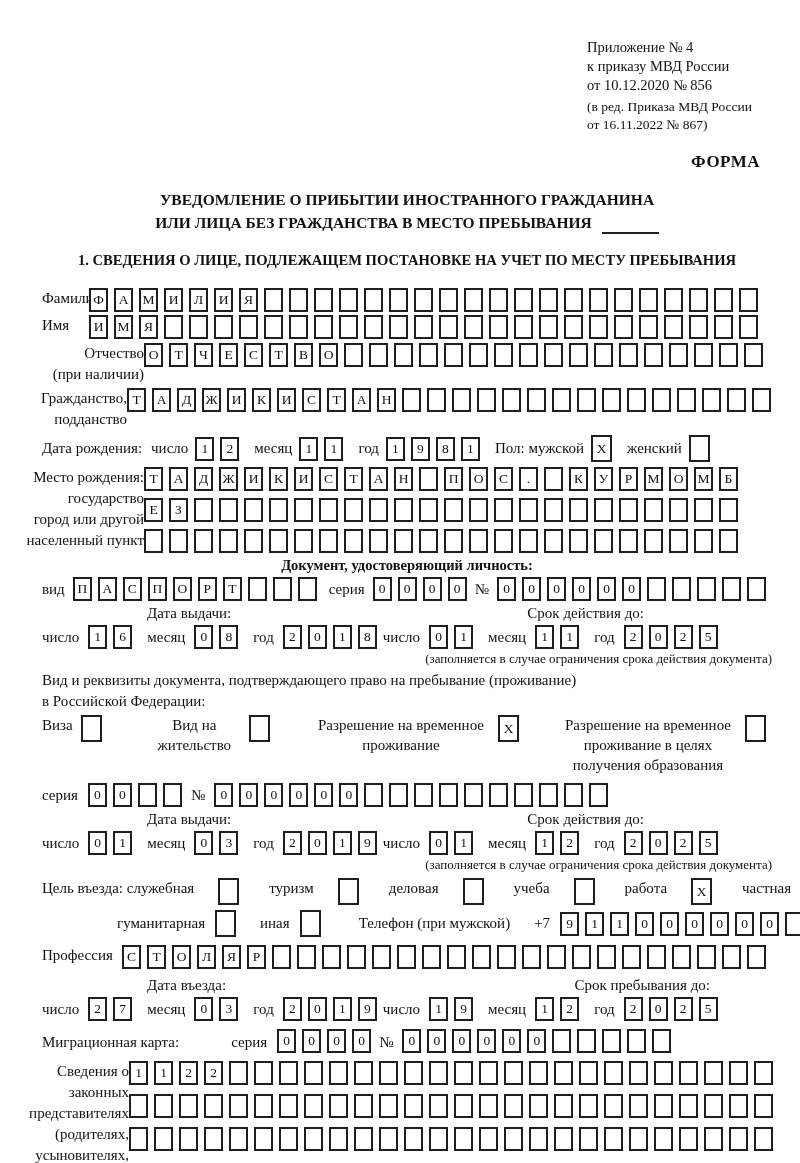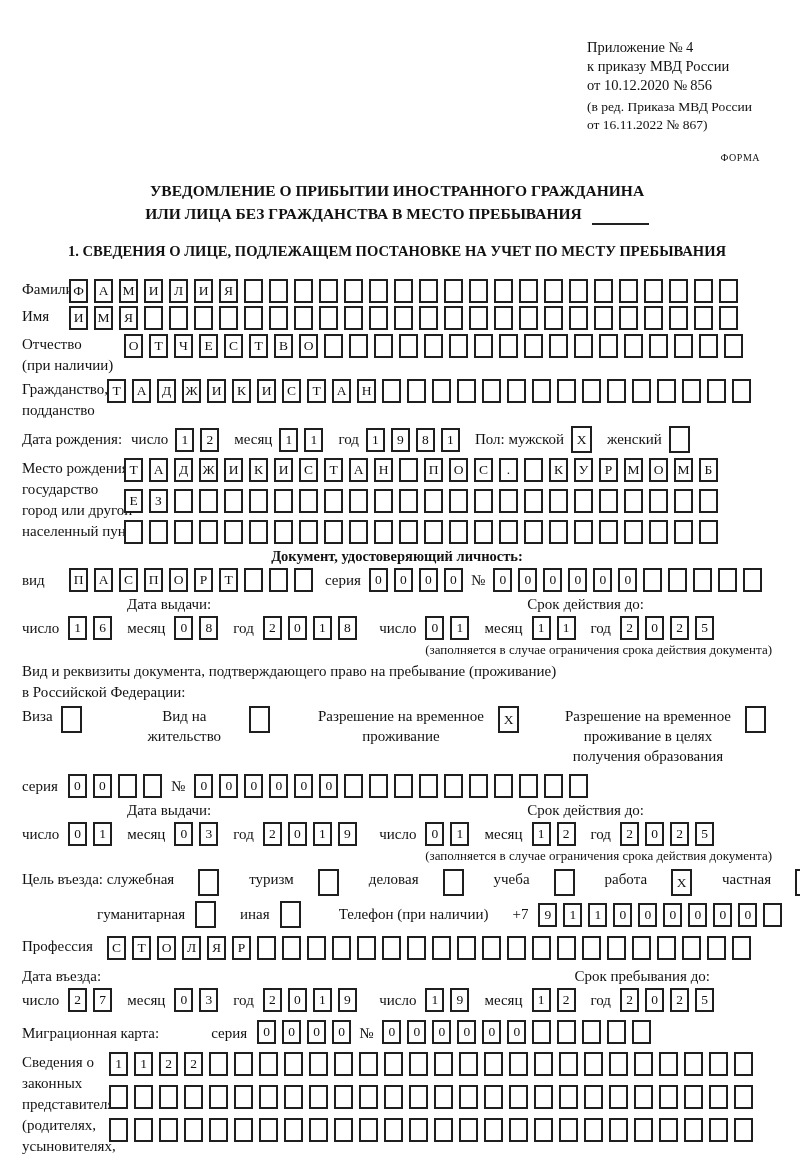--- a/index.html
+++ b/index.html
@@ -1,49 +1,49 @@
 <!DOCTYPE html>
 <html><head>
 <meta charset="utf-8">
 <style>
   html,body{margin:0;padding:0;background:#fff;}
   .page{
     position:relative;
     width:800px;height:1163px;
     box-sizing:border-box;
-    padding:38px 28px 0 22px;
+    padding:38px 28px 0 42px;
     font-family:"Liberation Serif","DejaVu Serif",serif;
     color:#111;overflow:hidden;
     font-size:15px;
   }
   
   .doc-header{display:flex;justify-content:flex-end;}
   .doc-header .blk{width:185px;font-size:14.5px;line-height:19px;}
   .doc-header .sub{font-size:13.5px;line-height:18px;margin-top:3px;}
-  .forma{text-align:right;font-weight:normal;font-size:10px;margin:18px 12px 12px 0;letter-spacing:.5px;}
+  .forma{text-align:right;font-weight:bold;font-size:17px;margin:18px 12px 12px 0;letter-spacing:.5px;}
   .title{margin-top:16px;text-align:center;font-weight:bold;font-size:15.5px;line-height:23px;}
   .title .l2{display:flex;justify-content:center;align-items:flex-end;gap:10px;}
   .blank-line{display:inline-block;width:57px;border-bottom:2px solid #222;height:16px;}
   .section-h{margin-top:18px;text-align:center;font-weight:bold;font-size:14.6px;}
   
   .row{display:flex;align-items:flex-start;}
   .lbl{font-size:15px;line-height:21px;white-space:nowrap;}
   .boxes{display:inline-flex;flex-wrap:nowrap;}
   .box{
     flex:none;display:inline-flex;align-items:center;justify-content:center;
     width:15px;height:20px;border:2px solid #1f1f1f;margin-right:6px;
     font-size:13.5px;font-weight:normal;background:#fff;
   }
   .cb .box{width:17px;height:23px;}
   .grp{display:inline-flex;align-items:center;gap:7px;}
   .mt3{margin-top:3px}.mt4{margin-top:4px}.mt5{margin-top:5px}
   .mt8{margin-top:8px}
   .note{font-size:13px;text-align:right;margin-top:2px;}
   .center-b{font-weight:bold;text-align:center;font-size:14.5px;}
-  .lab-col{display:flex;flex-direction:column;}
+  .lab-col{display:flex;flex-direction:column;align-items:flex-end;}
   .vgap{display:flex;flex-direction:column;gap:7px;}
   .opt{display:flex;align-items:flex-start;gap:8px;}
   .opt .t{text-align:center;line-height:20px;}
   .dates{display:flex;justify-content:space-between;}
   .dhead{display:flex;font-size:15px;}
 </style>
 </head>
 <body>
 
 <div class="page">
@@ -565,21 +565,21 @@
 
   <div class="row mt5" style="align-items:center;gap:10px;padding-left:75px">
     <span class="lbl">гуманитарная</span>
     <span class="boxes cb">
         <span class="box"></span>
       </span>
     <span class="lbl" style="margin-left:8px">иная</span>
     <span class="boxes cb">
         <span class="box"></span>
       </span>
-    <span class="lbl" style="margin-left:22px">Телефон (при наличии)</span>
+    <span class="lbl" style="margin-left:22px">Телефон (при мужской)</span>
     <span class="lbl" style="margin-left:14px">+7</span>
     <span class="boxes">
         <span class="box">9</span>
         <span class="box">1</span>
         <span class="box">1</span>
         <span class="box">0</span>
         <span class="box">0</span>
         <span class="box">0</span>
         <span class="box">0</span>
         <span class="box">0</span>
@@ -614,21 +614,21 @@
         <span class="box"></span>
         <span class="box"></span>
         <span class="box"></span>
         <span class="box"></span>
         <span class="box"></span>
         <span class="box"></span>
       </span>
   </div>
 
   <div class="dhead mt8">
-    <span style="">Дата въезда:</span>
+    <span style="margin-left:105px">Дата въезда:</span>
     <span style="margin-left:auto;margin-right:62px">Срок пребывания до:</span>
   </div>
   <div class="dates mt3">
     <span class="grp" style="gap:9px">
       <span class="lbl">число</span>
       <span class="boxes">
           <span class="box">2</span>
           <span class="box">7</span>
         </span>
       <span class="lbl">месяц</span>

